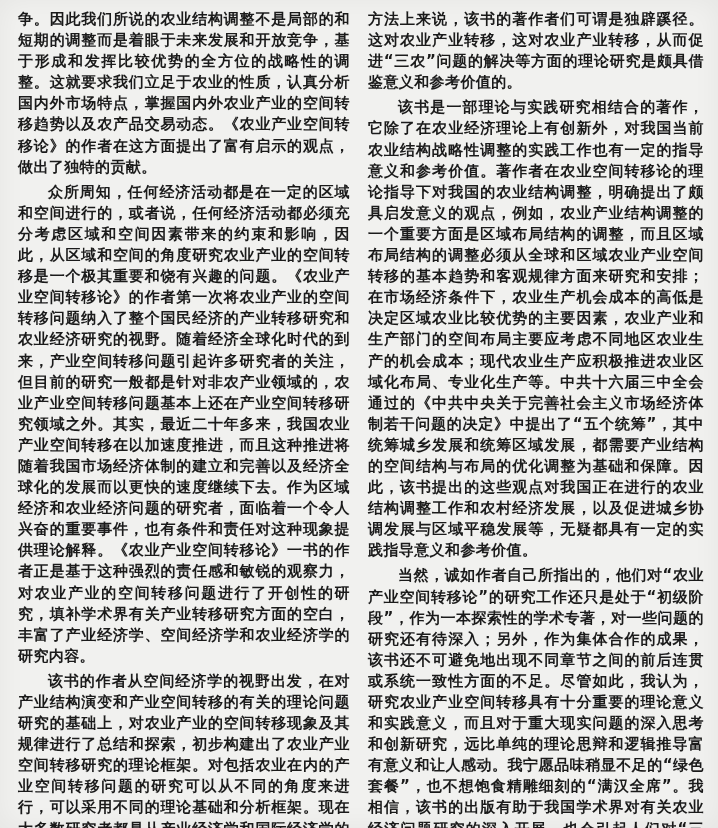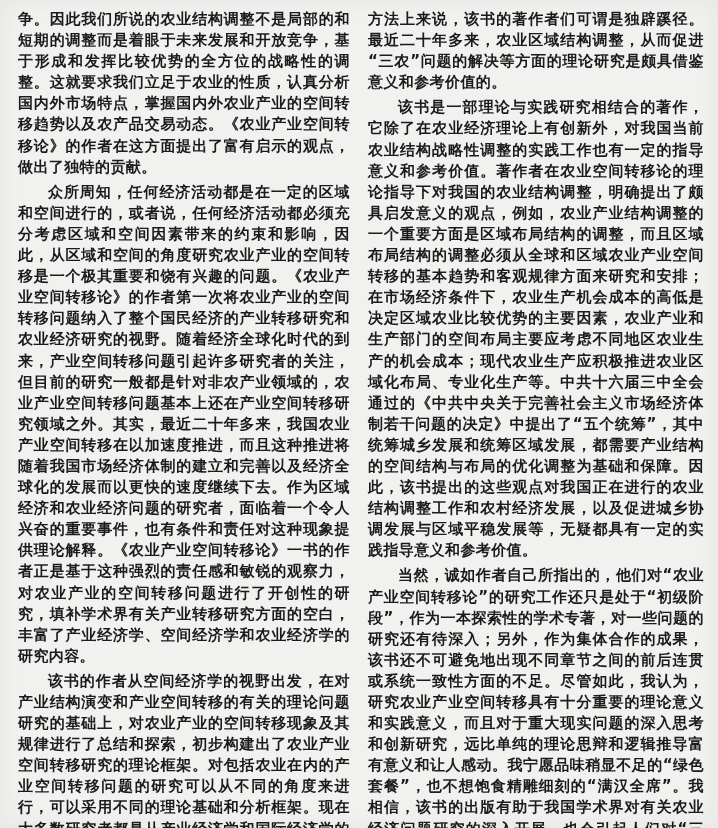--- a/index.html
+++ b/index.html
@@ -48,19 +48,19 @@
 
 <div class="page">
 
   <div class="column left">
     <p class="para">争。因此我们所说的农业结构调整不是局部的和短期的调整而是着眼于未来发展和开放竞争，基于形成和发挥比较优势的全方位的战略性的调整。这就要求我们立足于农业的性质，认真分析国内外市场特点，掌握国内外农业产业的空间转移趋势以及农产品交易动态。《农业产业空间转移论》的作者在这方面提出了富有启示的观点，做出了独特的贡献。</p>
     <p class="para indent">众所周知，任何经济活动都是在一定的区域和空间进行的，或者说，任何经济活动都必须充分考虑区域和空间因素带来的约束和影响，因此，从区域和空间的角度研究农业产业的空间转移是一个极其重要和饶有兴趣的问题。《农业产业空间转移论》的作者第一次将农业产业的空间转移问题纳入了整个国民经济的产业转移研究和农业经济研究的视野。随着经济全球化时代的到来，产业空间转移问题引起许多研究者的关注，但目前的研究一般都是针对非农产业领域的，农业产业空间转移问题基本上还在产业空间转移研究领域之外。其实，最近二十年多来，我国农业产业空间转移在以加速度推进，而且这种推进将随着我国市场经济体制的建立和完善以及经济全球化的发展而以更快的速度继续下去。作为区域经济和农业经济问题的研究者，面临着一个令人兴奋的重要事件，也有条件和责任对这种现象提供理论解释。《农业产业空间转移论》一书的作者正是基于这种强烈的责任感和敏锐的观察力，对农业产业的空间转移问题进行了开创性的研究，填补学术界有关产业转移研究方面的空白，丰富了产业经济学、空间经济学和农业经济学的研究内容。</p>
     <p class="para indent">该书的作者从空间经济学的视野出发，在对产业结构演变和产业空间转移的有关的理论问题研究的基础上，对农业产业的空间转移现象及其规律进行了总结和探索，初步构建出了农业产业空间转移研究的理论框架。对包括农业在内的产业空间转移问题的研究可以从不同的角度来进行，可以采用不同的理论基础和分析框架。现在大多数研究者都是从产业经济学和国际经济学的角度来研究产业空间转移问题的。著作者认为，产业空间转移实际上是一种空间经济现象，因此，主张主要应从空间经济学的角度来研究农业产业空间转移问题。在这样的研究思路指导下，该书的作者以现代经济学的基本理论为主要分析框架，综合了空间经济学、经济地理学及区位论的理论观点和研究方法，对农业产业转移和农业区域结构调整问题进行了系统的分析和深入的研究。因此，从研究内容上来说，作者可谓是独具慧眼；从研究</p>
   </div>
 
   <div class="column right">
-    <p class="para">方法上来说，该书的著作者们可谓是独辟蹊径。最近二十年多来，农业区域结构调整，从而促进“三农”问题的解决等方面的理论研究是颇具借鉴意义和参考价值的。</p>
+    <p class="para">方法上来说，该书的著作者们可谓是独辟蹊径。这对农业产业转移，这对农业产业转移，从而促进“三农”问题的解决等方面的理论研究是颇具借鉴意义和参考价值的。</p>
     <p class="para indent">该书是一部理论与实践研究相结合的著作，它除了在农业经济理论上有创新外，对我国当前农业结构战略性调整的实践工作也有一定的指导意义和参考价值。著作者在农业空间转移论的理论指导下对我国的农业结构调整，明确提出了颇具启发意义的观点，例如，农业产业结构调整的一个重要方面是区域布局结构的调整，而且区域布局结构的调整必须从全球和区域农业产业空间转移的基本趋势和客观规律方面来研究和安排；在市场经济条件下，农业生产机会成本的高低是决定区域农业比较优势的主要因素，农业产业和生产部门的空间布局主要应考虑不同地区农业生产的机会成本；现代农业生产应积极推进农业区域化布局、专业化生产等。中共十六届三中全会通过的《中共中央关于完善社会主义市场经济体制若干问题的决定》中提出了“五个统筹”，其中统筹城乡发展和统筹区域发展，都需要产业结构的空间结构与布局的优化调整为基础和保障。因此，该书提出的这些观点对我国正在进行的农业结构调整工作和农村经济发展，以及促进城乡协调发展与区域平稳发展等，无疑都具有一定的实践指导意义和参考价值。</p>
     <p class="para indent">当然，诚如作者自己所指出的，他们对“农业产业空间转移论”的研究工作还只是处于“初级阶段”，作为一本探索性的学术专著，对一些问题的研究还有待深入；另外，作为集体合作的成果，该书还不可避免地出现不同章节之间的前后连贯或系统一致性方面的不足。尽管如此，我认为，研究农业产业空间转移具有十分重要的理论意义和实践意义，而且对于重大现实问题的深入思考和创新研究，远比单纯的理论思辩和逻辑推导富有意义和让人感动。我宁愿品味稍显不足的“绿色套餐”，也不想饱食精雕细刻的“满汉全席”。我相信，该书的出版有助于我国学术界对有关农业经济问题研究的深入开展，也会引起人们对“三农”问题的理性思考。我也相信，“农业产业空间转移论”的提出者会在今后的研究中进一步提升理论思维，凝炼学术观点和完善思想体系，他们的观点也会引起更多的关注，为我国的农业结构战略性调整提供更多的智力支持，为我国农业经济问题研究做出更大的贡献。</p>
 
   </div>
 
 </div>
 
 </body></html>

